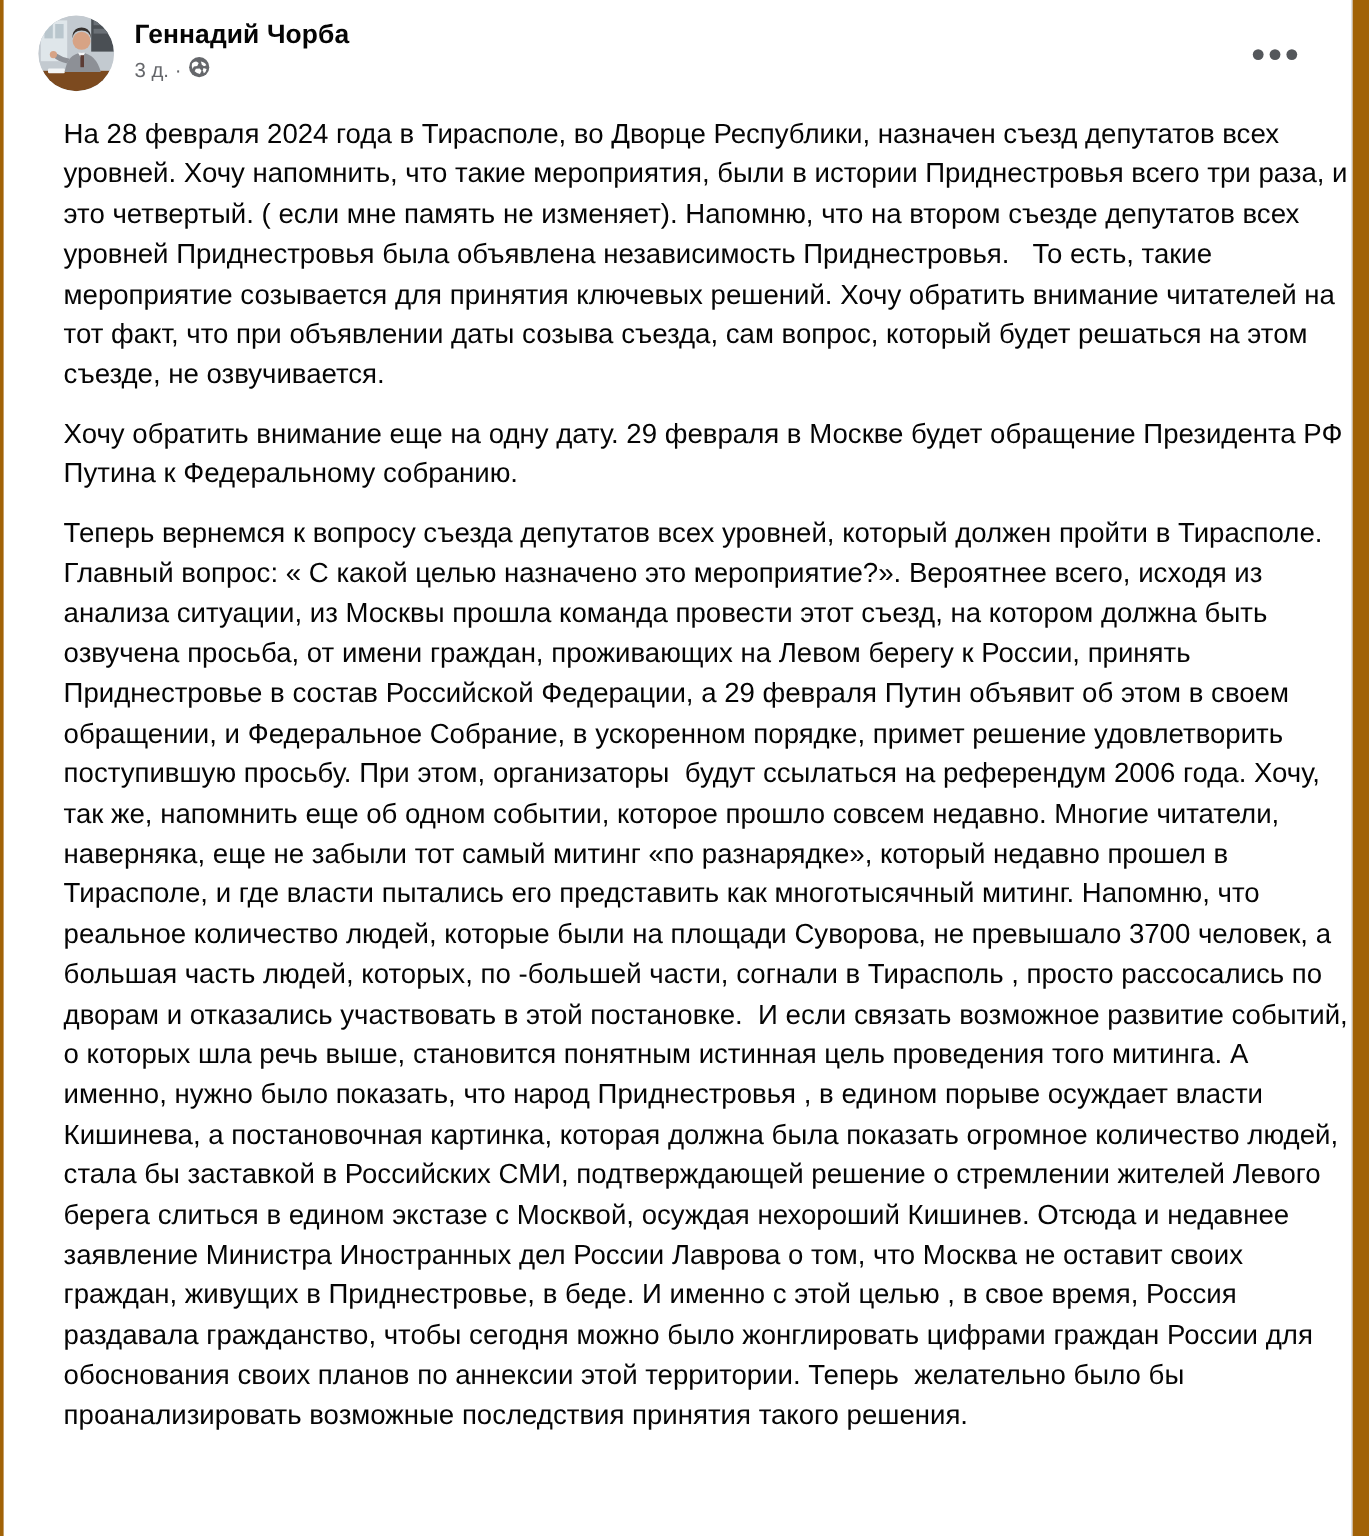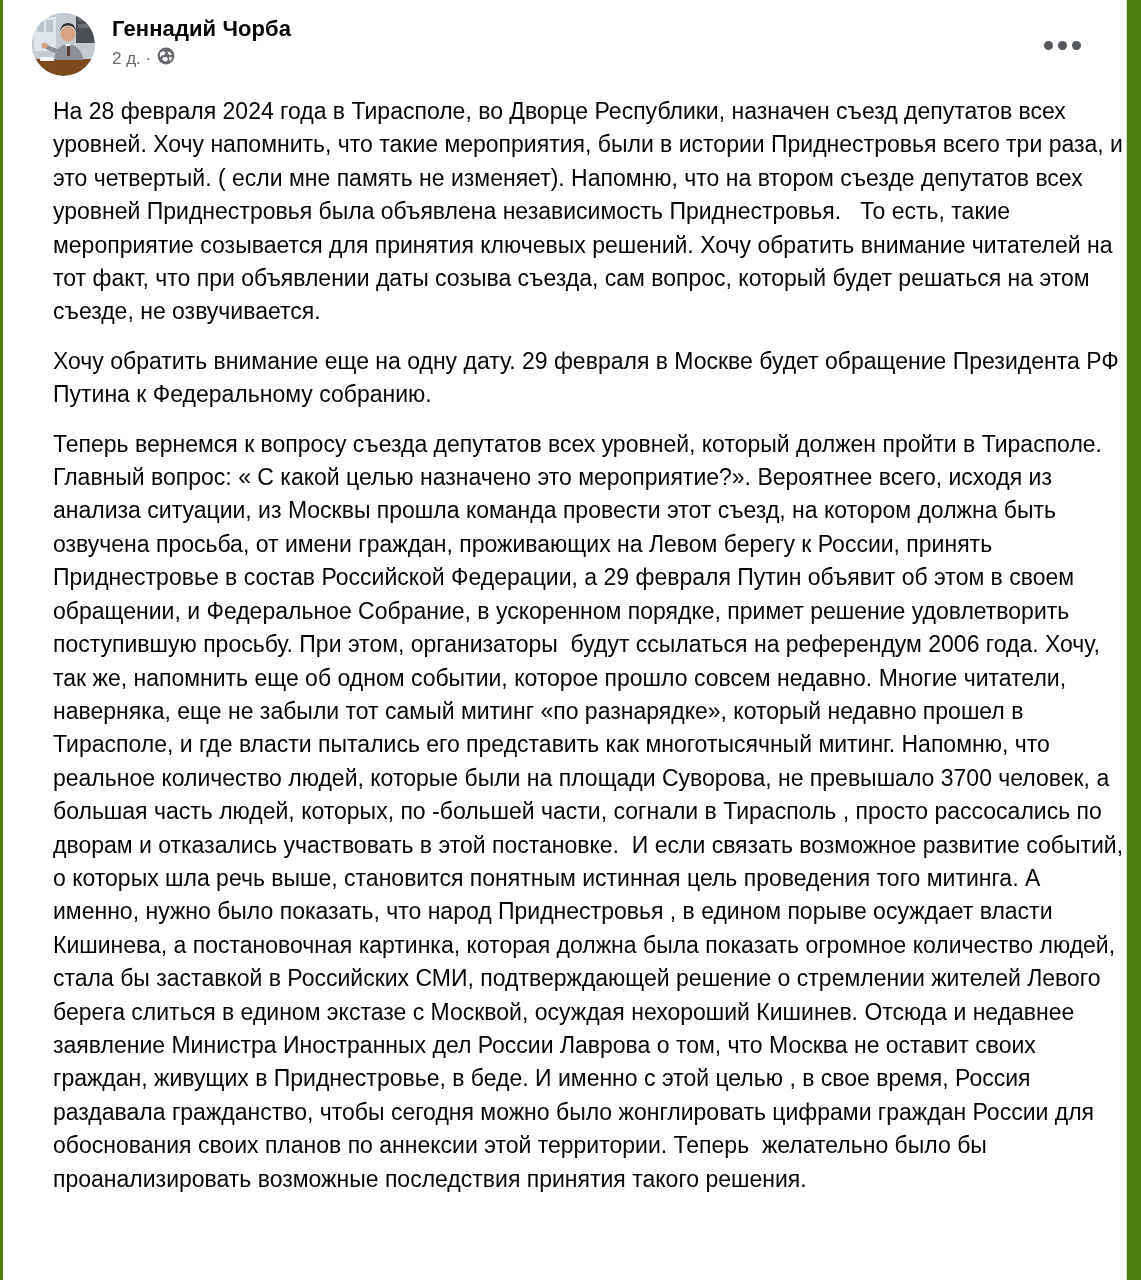--- a/index.html
+++ b/index.html
@@ -8,21 +8,21 @@
     width: 1141px;
     height: 1280px;
     overflow: hidden;
     background: #eef0f4;
     font-family: "Liberation Sans", sans-serif;
   }
   .page {
     position: relative;
     width: 1141px;
     height: 1280px;
-    background: #4d7c0f;
+    background: #a16207;
   }
   .post-card {
     position: absolute;
     left: 3px;
     top: 0;
     width: 1124px;
     height: 1280px;
     background: #ffffff;
     border-right: 1px solid #d8dade;
     box-sizing: border-box;
@@ -133,21 +133,21 @@
             <rect x="35" y="33" width="3" height="10" fill="#5c3b33"></rect>
             <path d="M24 40 Q16 38 12 34 L14 31 Q20 35 26 36 Z" fill="#8d9096"></path>
             <circle cx="12.5" cy="32.5" r="3" fill="#d7a385"></circle>
           </g>
         </svg>
       </div>
 
       <div class="author-block">
         <div class="author-name">Геннадий Чорба</div>
         <div class="post-meta">
-          <span>2 д. ·</span>
+          <span>3 д. ·</span>
           <span class="globe">
             <svg width="18" height="18" viewBox="0 0 18 18">
               <circle cx="9" cy="9" r="8.4" fill="#65676b"></circle>
               <path d="M3 6 Q5 4 7 4.4 L8.6 5.6 L7.4 8 L4.6 8.4 L3.4 10.6 Q2.4 8.4 3 6 Z" fill="#ffffff"></path>
               <path d="M10.4 4.2 Q13.6 4.6 15 7.4 L13 8.2 L11.2 7 Z" fill="#ffffff"></path>
               <path d="M6.2 10.2 L9.4 10 L11 12 L9.6 14.6 Q6.8 14.4 5.2 12.4 Z" fill="#ffffff"></path>
               <path d="M12.6 9.6 L15.2 10.4 Q14.8 12.8 12.8 14 L12 11.6 Z" fill="#ffffff"></path>
             </svg>
           </span>
         </div>

